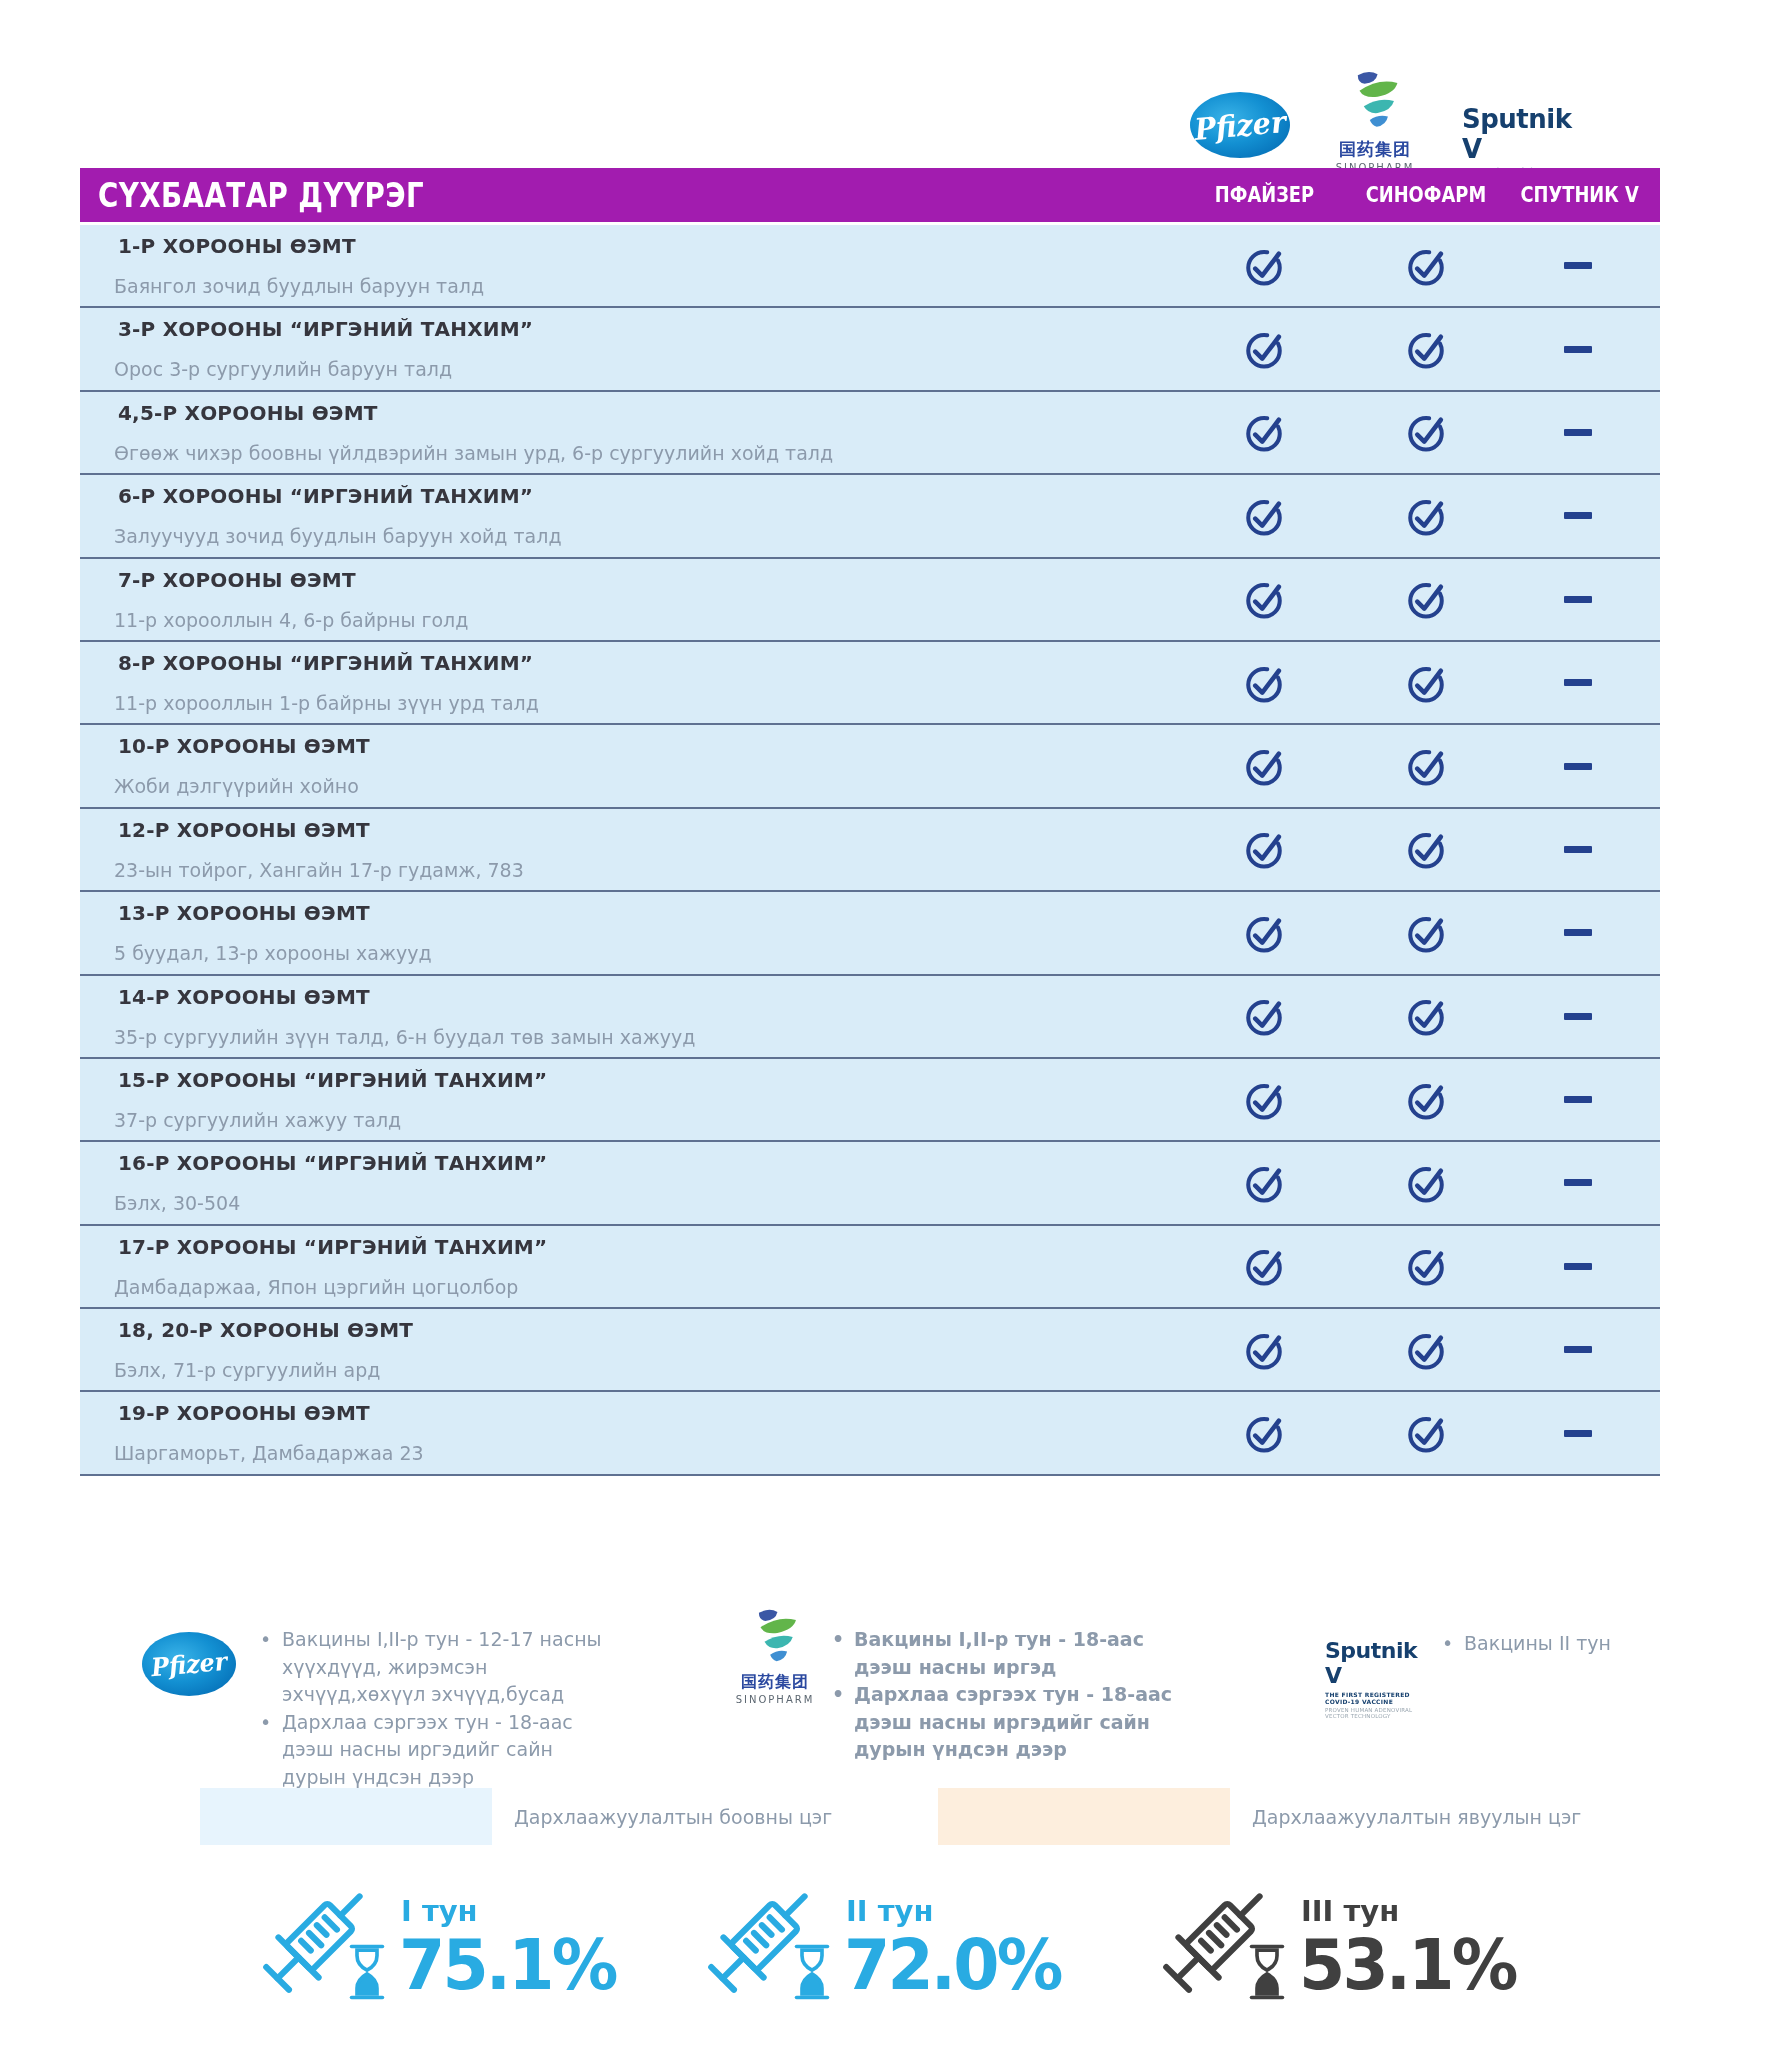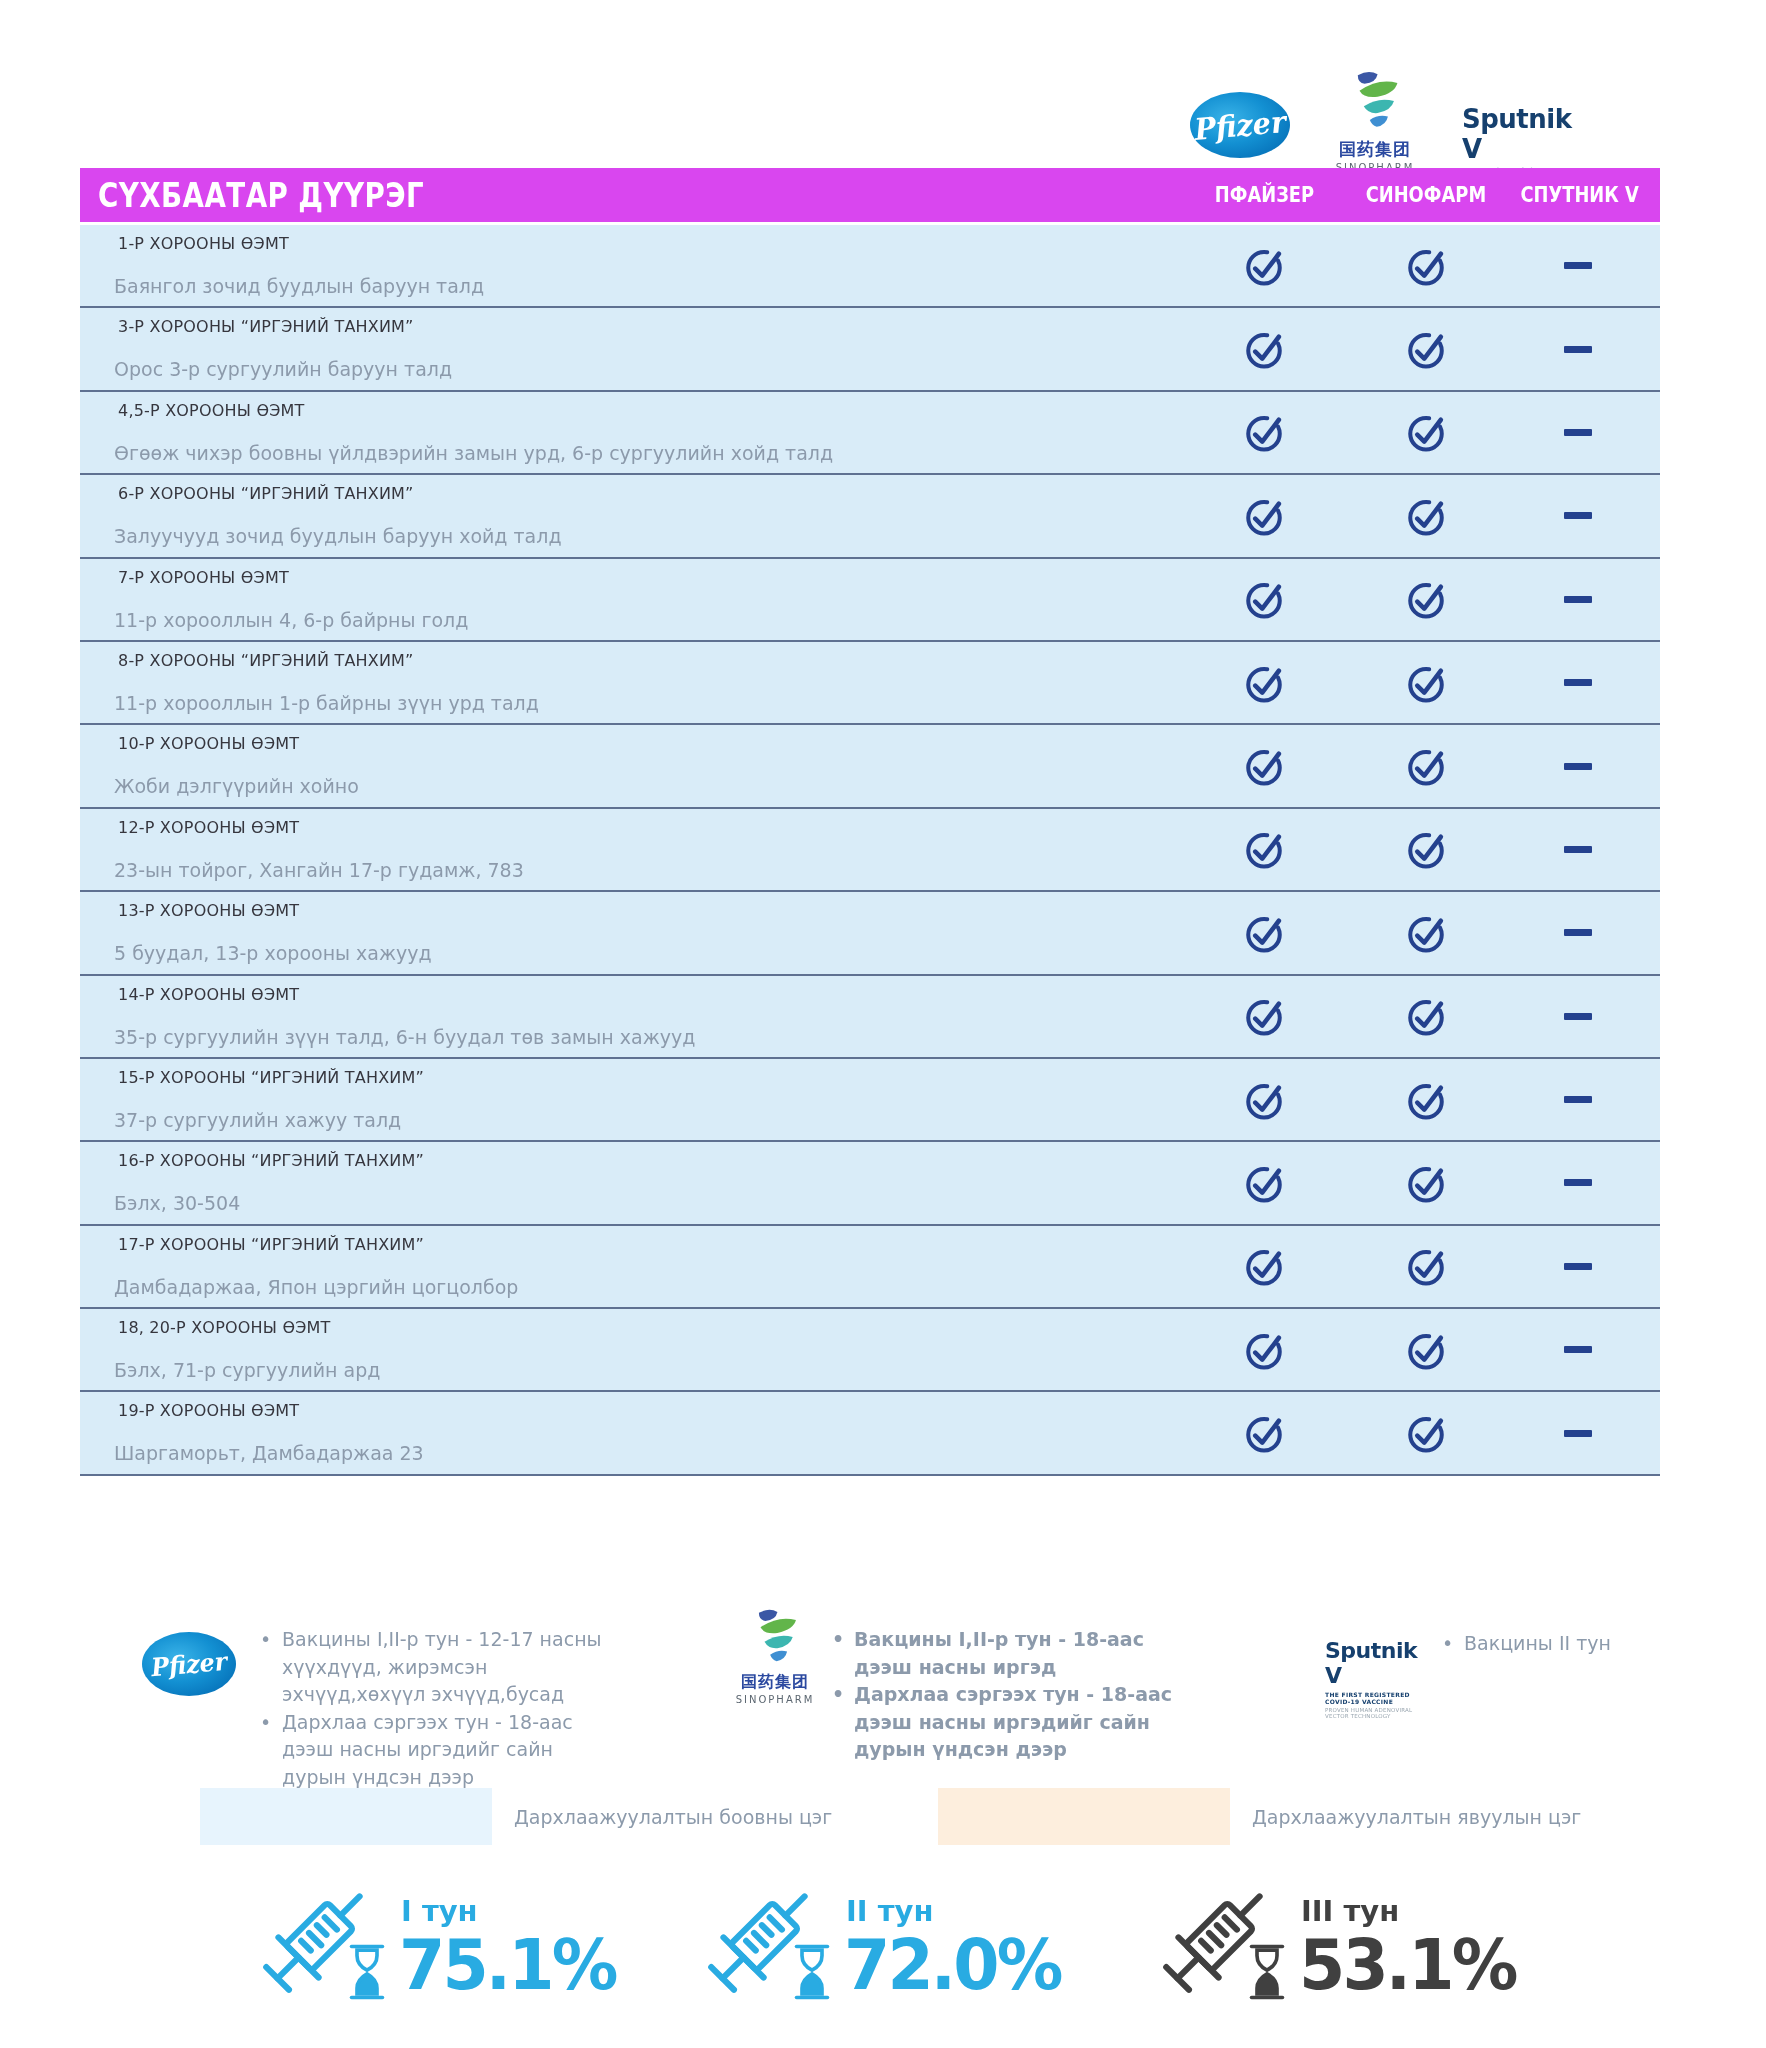--- a/index.html
+++ b/index.html
@@ -25,29 +25,29 @@
   .sputnik-top { left:1462px; top:104px; width:130px; }
   .sputnik-word { color:#16406e; font-weight:bold; letter-spacing:-.5px; }
   .sputnik-top .sputnik-word { font-size:26px; }
   .sputnik-tag1 { color:#16406e; font-weight:bold; }
   .sputnik-tag2 { color:#9aa6b0; }
   .sputnik-top .sputnik-tag1 { font-size:7px; letter-spacing:.4px; margin-top:3px; }
   .sputnik-top .sputnik-tag2 { font-size:6px; letter-spacing:.3px; margin-top:2px; }
 
   
   .vax-table { position:absolute; left:80px; top:168px; width:1580px; }
-  .thead { height:54px; background:#d946ef; position:relative; display:flex; align-items:center; }
+  .thead { height:54px; background:#a21caf; position:relative; display:flex; align-items:center; }
   .thead-title { color:#fff; font-size:33px; font-weight:bold; margin-left:18px;
     display:inline-block; transform:scaleX(.84); transform-origin:left center; letter-spacing:.5px; white-space:nowrap; }
   .col-label { position:absolute; top:0; height:54px; width:160px; display:flex; align-items:center; justify-content:center; }
   .col-label span { color:#fff; font-size:21px; font-weight:bold; display:inline-block; transform:scaleX(.85); white-space:nowrap; }
   .col-0 { left:1104px; } .col-1 { left:1266px; } .col-2 { left:1420px; }
   .rows { margin-top:3px; }
   .row { position:relative; height:83.4px; background:#d9ecf8; border-bottom:2px solid #5f7191; }
-  .row-title { position:absolute; left:38px; top:9px; font-size:16px; font-weight:normal; color:#36363e; letter-spacing:.2px; white-space:nowrap; }
+  .row-title { position:absolute; left:38px; top:9px; font-size:20px; font-weight:bold; color:#36363e; letter-spacing:.2px; white-space:nowrap; }
   .row-addr  { position:absolute; left:34px; top:50px; font-size:19px; color:#8c9aab; white-space:nowrap; }
   .cell { position:absolute; top:0; height:100%; width:120px; display:flex; align-items:center; justify-content:center; }
   .cell-0 { left:1124px; } .cell-1 { left:1286px; } .cell-2 { left:1438px; }
   .dash-mark { width:28px; height:7px; background:#24418e; border-radius:1px; }
 
   
   .pfizer-bottom { position:absolute; left:142px; top:1632px; width:94px; height:64px; font-size:25px; }
   .legend-list { position:absolute; list-style:none; font-size:19px; color:#8c9aab; line-height:1.45; }
   .legend-list li { position:relative; padding-left:24px; }
   .legend-list li::before { content:"•"; position:absolute; left:2px; color:#8c9aab; }

